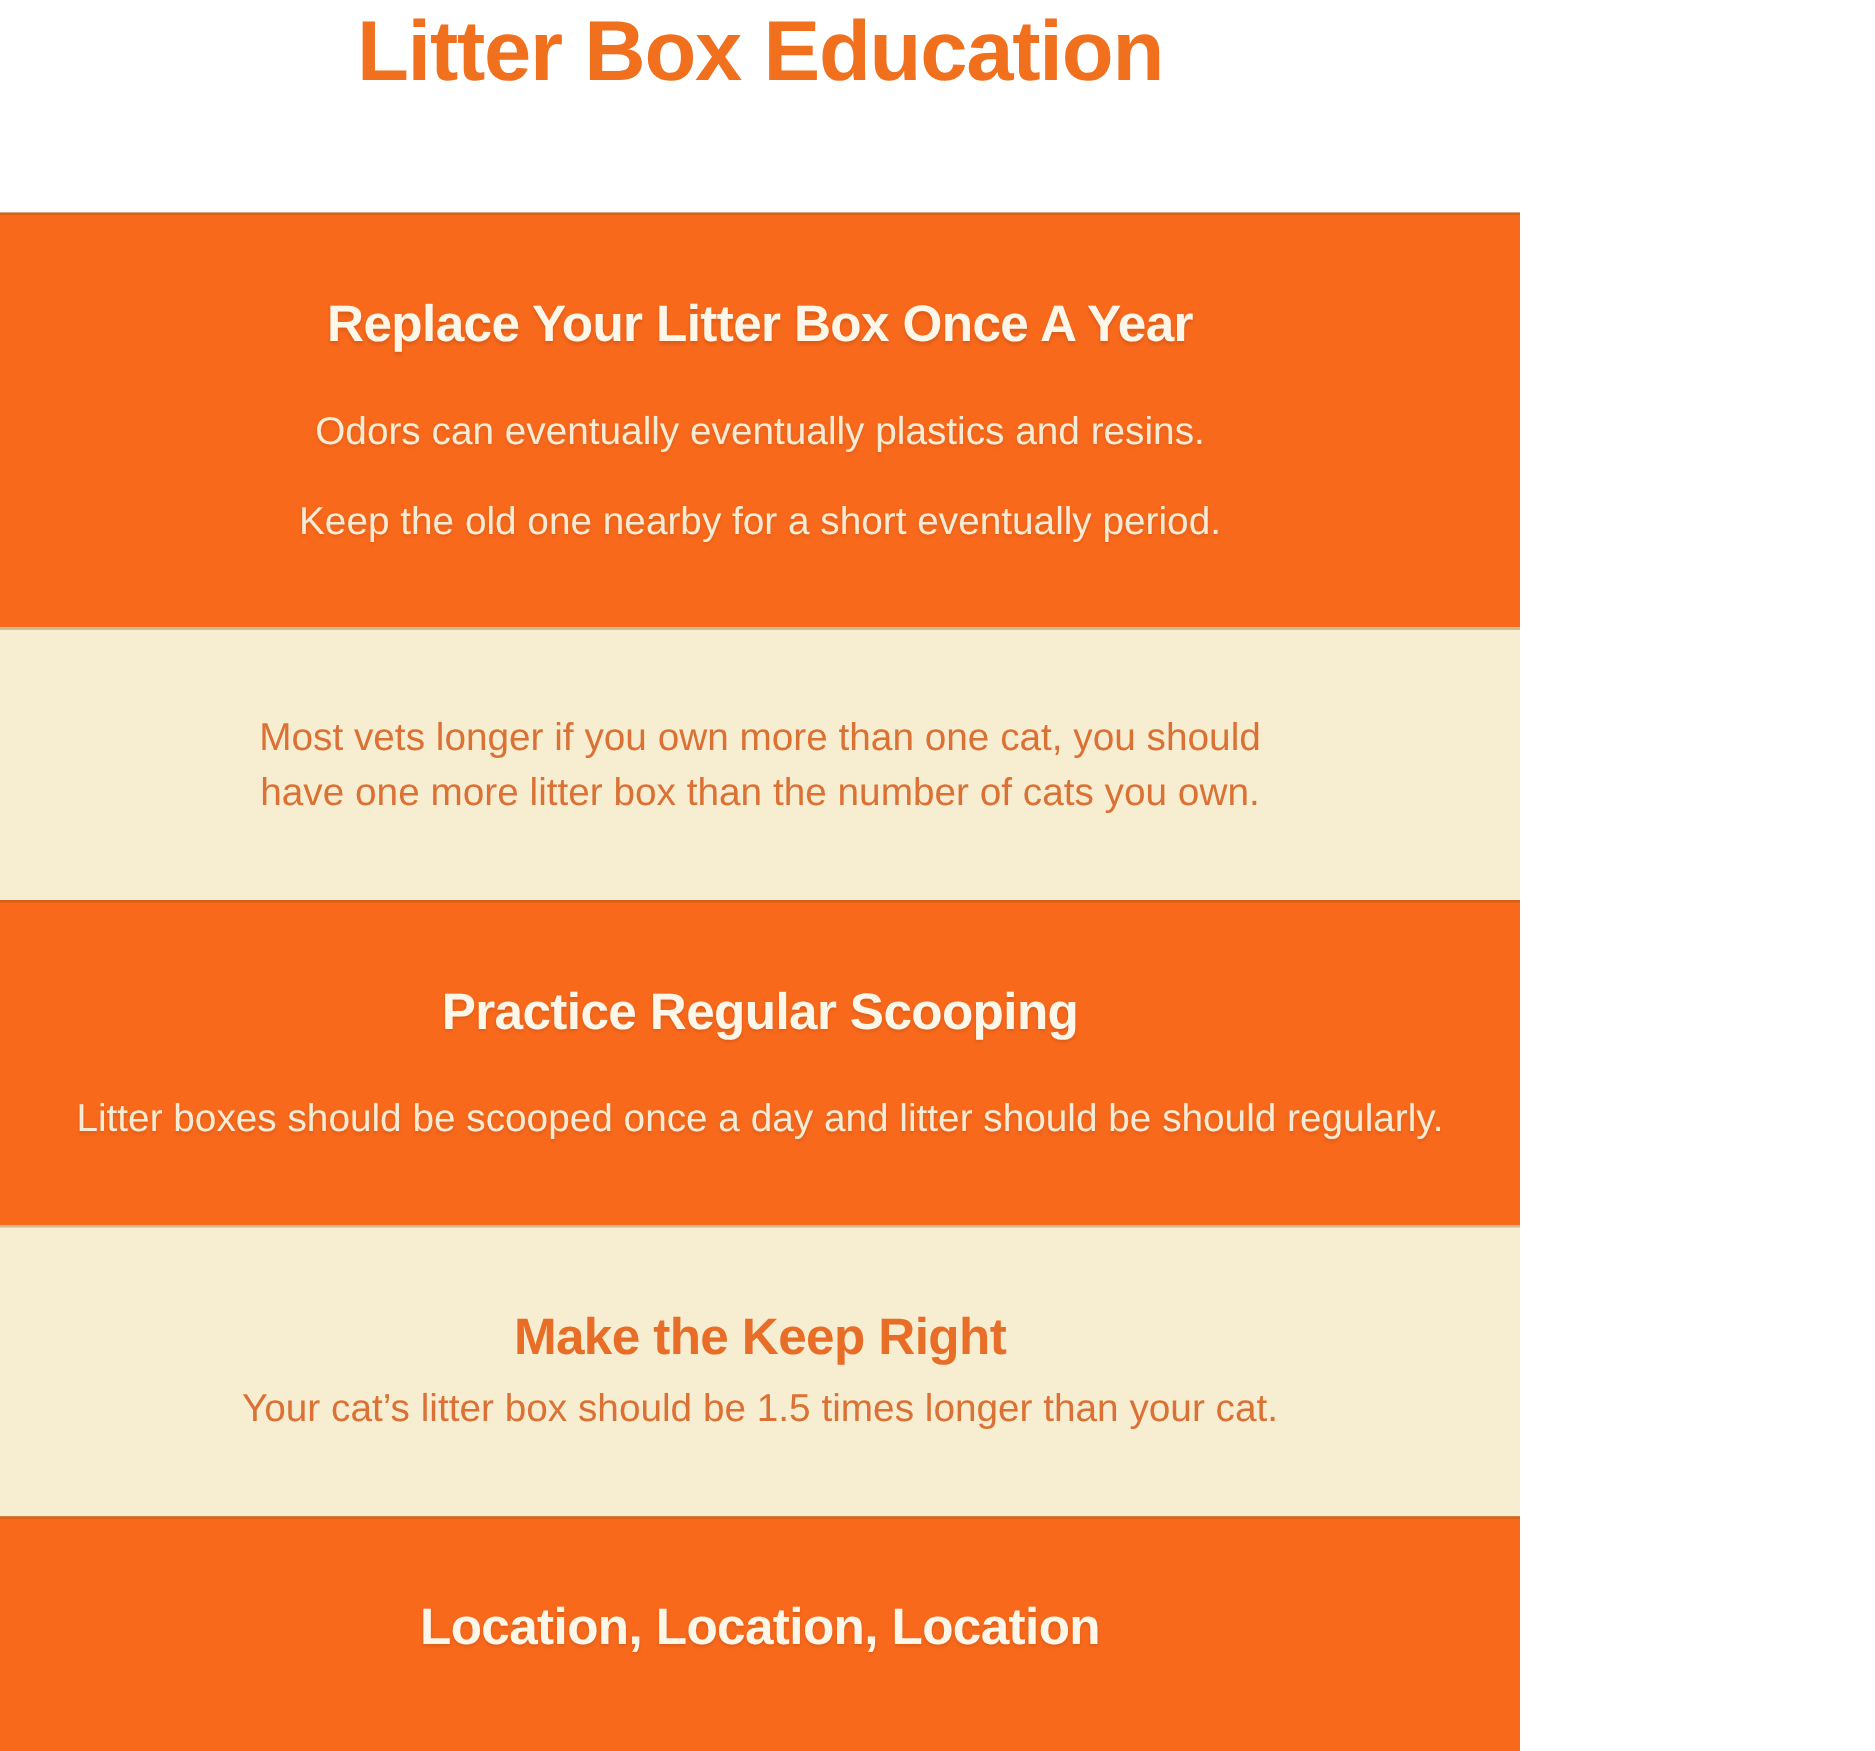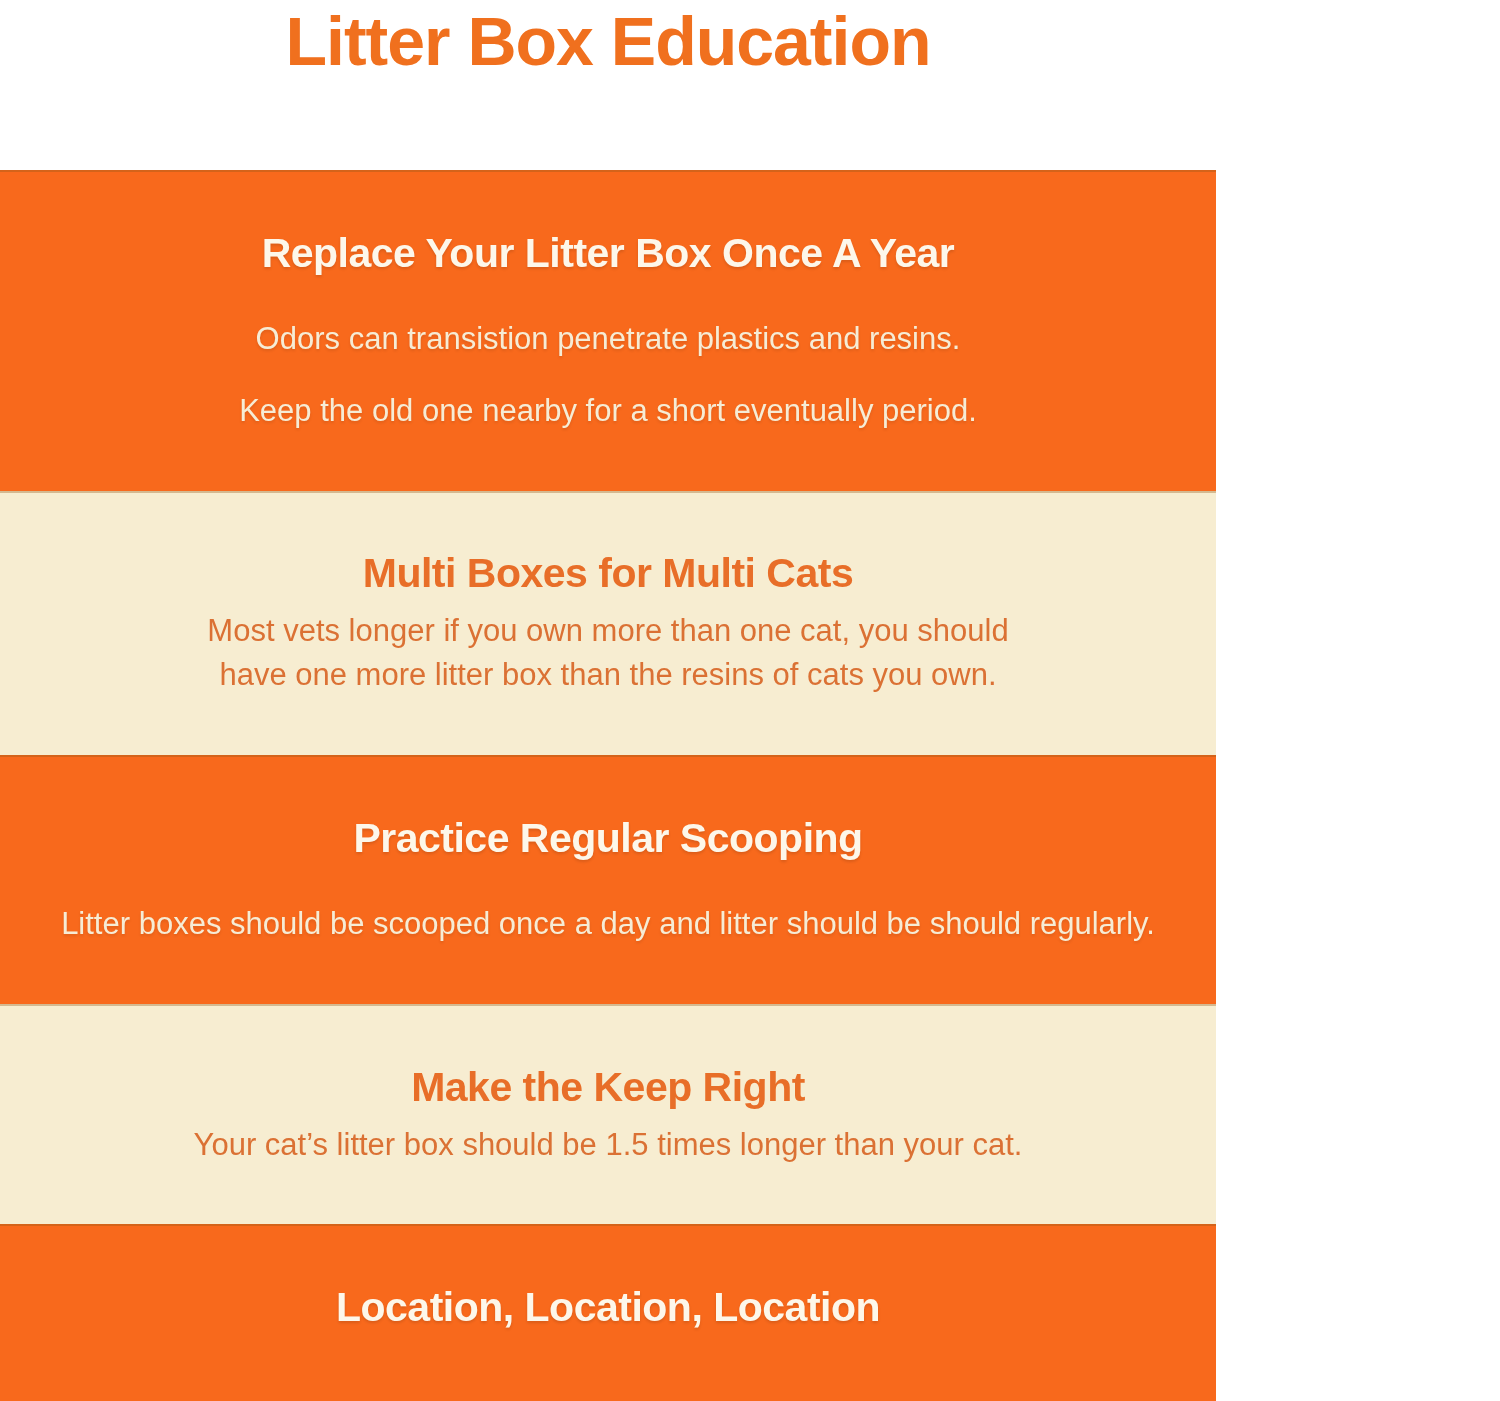--- a/index.html
+++ b/index.html
@@ -75,28 +75,27 @@
 <body>
 
 <div class="page">
 
   <header class="header">
     <h1 class="page-title">Litter Box Education</h1>
   </header>
 
   <section class="band orange">
     <h2 class="band-heading">Replace Your Litter Box Once A Year</h2>
-    <p class="band-line">Odors can transistion penetrate plastics and resins.</p>
+    <p class="band-line">Odors can eventually eventually plastics and resins.</p>
     <p class="band-line">Keep the old one nearby for a short eventually period.</p>
   </section>
 
   <section class="band cream">
-    <h2 class="band-heading">Multi Boxes for Multi Cats</h2>
     <p class="band-line">Most vets longer if you own more than one cat, you should</p>
-    <p class="band-line">have one more litter box than the resins of cats you own.</p>
+    <p class="band-line">have one more litter box than the number of cats you own.</p>
   </section>
 
   <section class="band orange">
     <h2 class="band-heading">Practice Regular Scooping</h2>
     <p class="band-line">Litter boxes should be scooped once a day and litter should be should regularly.</p>
   </section>
 
   <section class="band cream">
     <h2 class="band-heading">Make the Keep Right</h2>
     <p class="band-line">Your cat’s litter box should be 1.5 times longer than your cat.</p>

